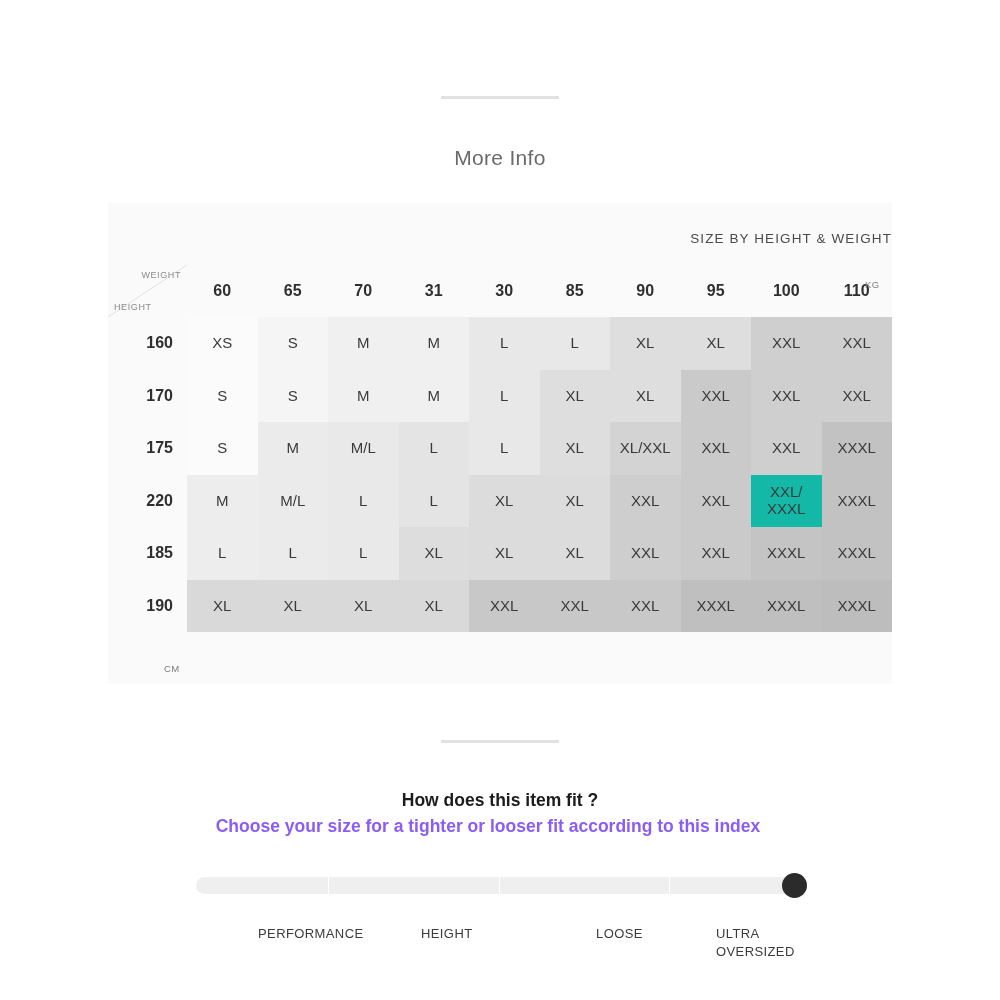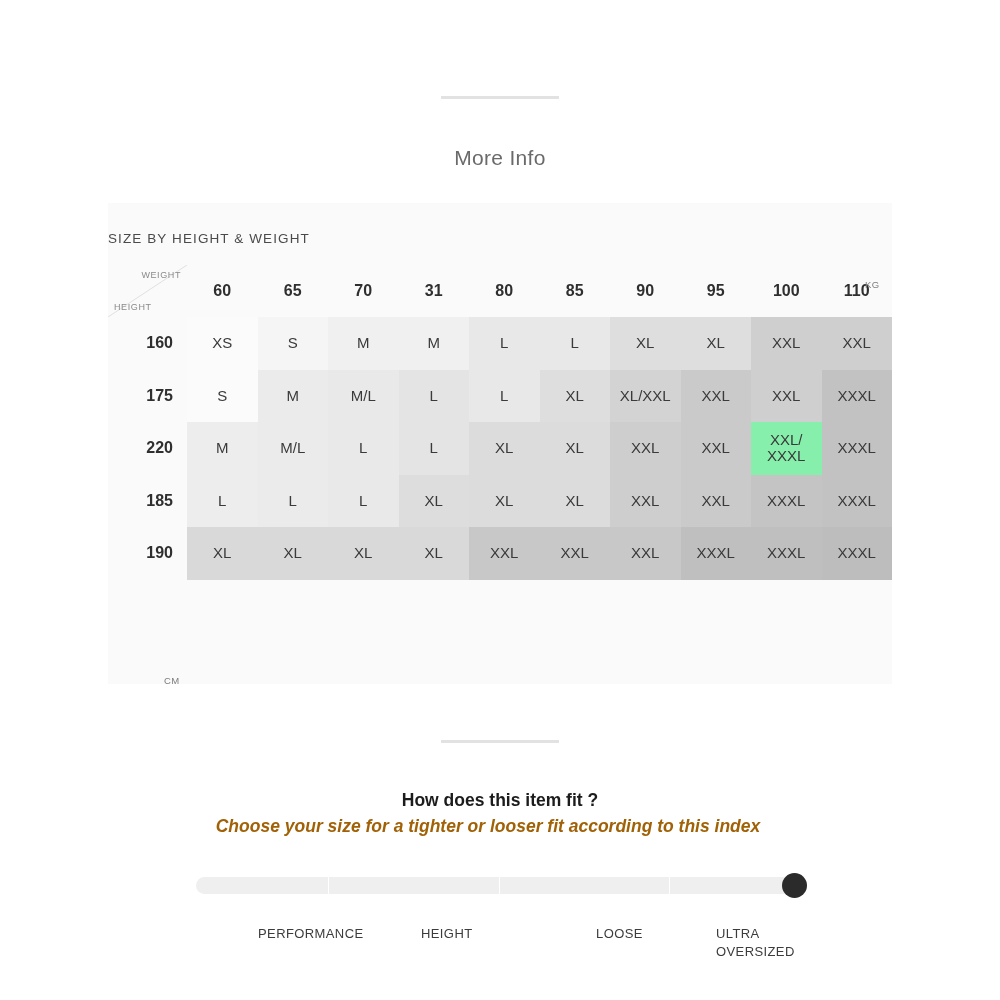--- a/index.html
+++ b/index.html
@@ -52,21 +52,21 @@
     width: 784px;
     height: 481px;
     background: #fafafa;
   }
 
   .table-title {
     position: absolute;
     top: 28px;
     left: 0;
     width: 784px;
-    text-align: left;
+    text-align: right;
     font-size: 13.5px;
     letter-spacing: 1.1px;
     color: #4a4a4a;
   }
 
   table.size {
     position: absolute;
     top: 62px;
     left: 0;
     border-collapse: collapse;
@@ -159,22 +159,21 @@
     color: #1c1c1c;
   }
   .fit-sub {
     position: absolute;
     top: 816px;
     left: 0;
     width: 976px;
     text-align: center;
     font-size: 17.5px;
     font-weight: bold;
-    color: #a16207;
-    font-style: italic;
+    color: #8b5cf6;
   }
 
   .slider {
     position: absolute;
     top: 877px;
     left: 196px;
     width: 608px;
     height: 17px;
     background: #efefef;
     border-radius: 9px;
@@ -245,39 +244,52 @@
                 <line x1="0" y1="52" x2="79" y2="0" stroke="#e0e0e0" stroke-width="1"></line>
               </svg>
             </span>
             <span class="lbl-w">WEIGHT</span>
             <span class="lbl-h">HEIGHT</span>
           </th>
           <th>60</th>
           <th>65</th>
           <th>70</th>
           <th>31</th>
-          <th>80</th>
+          <th>30</th>
           <th>85</th>
           <th>90</th>
           <th>95</th>
           <th>100</th>
           <th>110</th>
         </tr>
       </thead>
       <tbody>
           <tr>
             <th class="rowhead">160</th>
             <td style="background: rgb(251, 251, 251);">XS</td>
             <td style="background: rgb(245, 245, 245);">S</td>
             <td style="background: rgb(240, 240, 240);">M</td>
             <td style="background: rgb(240, 240, 240);">M</td>
             <td style="background: rgb(232, 232, 232);">L</td>
             <td style="background: rgb(232, 232, 232);">L</td>
             <td style="background: rgb(222, 222, 222);">XL</td>
             <td style="background: rgb(222, 222, 222);">XL</td>
+            <td style="background: rgb(207, 207, 207);">XXL</td>
+            <td style="background: rgb(207, 207, 207);">XXL</td>
+          </tr>
+          <tr>
+            <th class="rowhead">170</th>
+            <td style="background: rgb(251, 251, 251);">S</td>
+            <td style="background: rgb(245, 245, 245);">S</td>
+            <td style="background: rgb(240, 240, 240);">M</td>
+            <td style="background: rgb(240, 240, 240);">M</td>
+            <td style="background: rgb(232, 232, 232);">L</td>
+            <td style="background: rgb(222, 222, 222);">XL</td>
+            <td style="background: rgb(222, 222, 222);">XL</td>
+            <td style="background: rgb(202, 202, 202);">XXL</td>
             <td style="background: rgb(207, 207, 207);">XXL</td>
             <td style="background: rgb(207, 207, 207);">XXL</td>
           </tr>
           <tr>
             <th class="rowhead">175</th>
             <td style="background: rgb(251, 251, 251);">S</td>
             <td style="background: rgb(235, 235, 235);">M</td>
             <td style="background: rgb(233, 233, 233);">M/L</td>
             <td style="background: rgb(228, 228, 228);">L</td>
             <td style="background: rgb(232, 232, 232);">L</td>
@@ -290,21 +302,21 @@
           <tr>
             <th class="rowhead">220</th>
             <td style="background: rgb(237, 237, 237);">M</td>
             <td style="background: rgb(235, 235, 235);">M/L</td>
             <td style="background: rgb(233, 233, 233);">L</td>
             <td style="background: rgb(228, 228, 228);">L</td>
             <td style="background: rgb(220, 220, 220);">XL</td>
             <td style="background: rgb(220, 220, 220);">XL</td>
             <td style="background: rgb(206, 206, 206);">XXL</td>
             <td style="background: rgb(202, 202, 202);">XXL</td>
-            <td style="background: #86efac;"><span>XXL/</span><br><span>XXXL</span></td>
+            <td style="background: #14b8a6;"><span>XXL/</span><br><span>XXXL</span></td>
             <td style="background: rgb(194, 194, 194);">XXXL</td>
           </tr>
           <tr>
             <th class="rowhead">185</th>
             <td style="background: rgb(237, 237, 237);">L</td>
             <td style="background: rgb(235, 235, 235);">L</td>
             <td style="background: rgb(233, 233, 233);">L</td>
             <td style="background: rgb(221, 221, 221);">XL</td>
             <td style="background: rgb(220, 220, 220);">XL</td>
             <td style="background: rgb(220, 220, 220);">XL</td>
@@ -323,21 +335,21 @@
             <td style="background: rgb(200, 200, 200);">XXL</td>
             <td style="background: rgb(200, 200, 200);">XXL</td>
             <td style="background: rgb(191, 191, 191);">XXXL</td>
             <td style="background: rgb(191, 191, 191);">XXXL</td>
             <td style="background: rgb(189, 189, 189);">XXXL</td>
           </tr>
         </tbody>
     </table>
 
     <span class="unit-kg" style="top: 76px; left: 757px;">KG</span>
-    <span class="unit-cm" style="top: 460px; left: 56px; margin-top: 12px;">CM</span>
+    <span class="unit-cm" style="top: 460px; left: 56px;">CM</span>
   </div>
 
   <div class="divider divider-mid"></div>
 
   <div class="fit-q">How does this item fit ?</div>
   <div class="fit-sub">Choose your size for a tighter or looser fit according to this index</div>
 
   <div class="slider">
     <span class="tick" style="left: 132px;"></span>
     <span class="tick" style="left: 303px;"></span>

